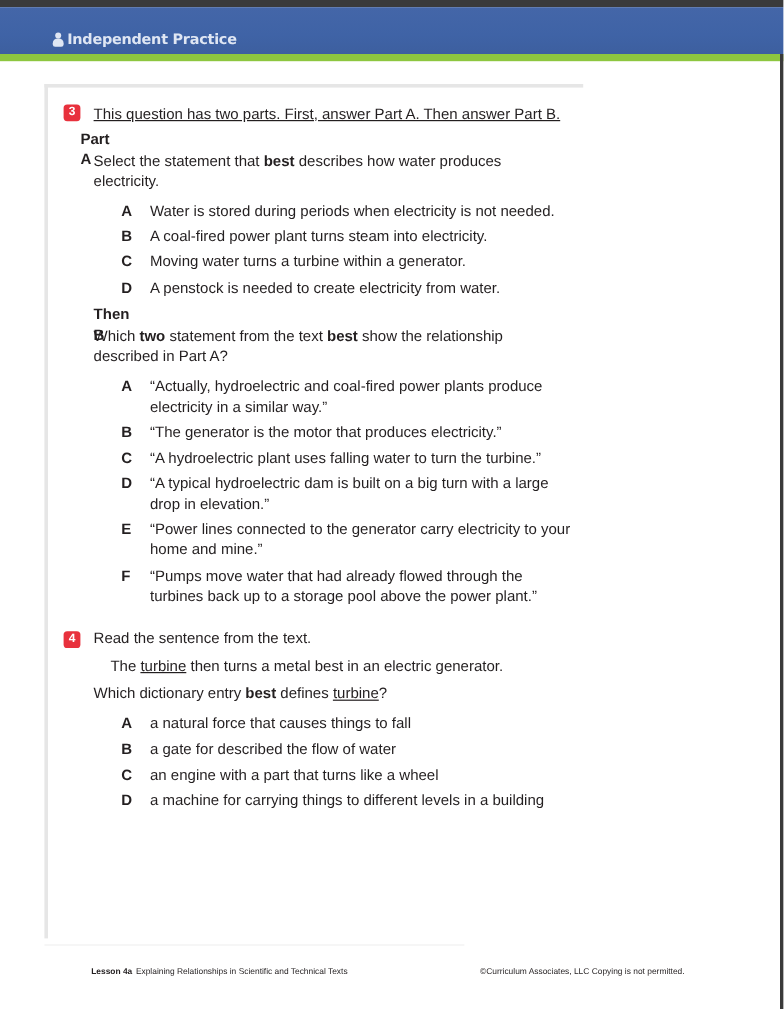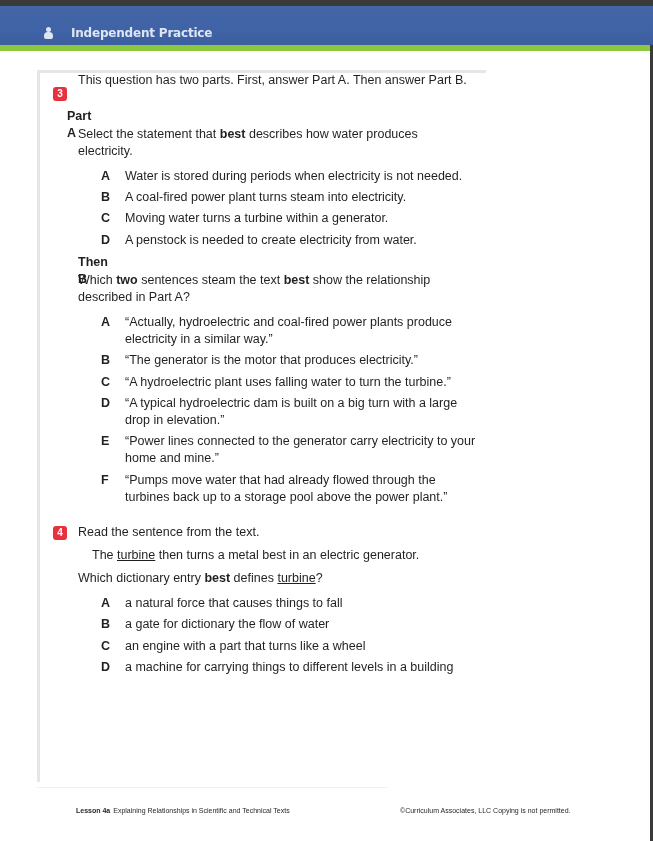--- a/index.html
+++ b/index.html
@@ -10,21 +10,21 @@
     color: #231f20;
   }
   .topbar { position: absolute; left: 0; top: 0; width: 653px; height: 6px; background: #3a3a3a; }
   .banner {
     position: absolute; left: 0; top: 6px; width: 653px; height: 39px;
     background: linear-gradient(180deg, #4466a8 0%, #3f63a6 60%, #3d5f9f 100%);
   }
   .banner-title {
     position: absolute; left: 44px; top: 20px; color: #dfe6f3;
     font-family: "DejaVu Sans", sans-serif; font-weight: bold; font-size: 12px;
-    letter-spacing: -0.2px; display: flex; align-items: center; gap: 18px;
+    letter-spacing: -0.2px; display: flex; align-items: center; gap: 3px;
   }
   .person-icon { width: 9px; height: 12px; position: relative; display: inline-block; }
   .person-icon .head { position: absolute; left: 2px; top: 0; width: 5px; height: 5px; border-radius: 50%; background: #dfe6f3; }
   .person-icon .body { position: absolute; left: 0; top: 5px; width: 9px; height: 7px; border-radius: 4px 4px 2px 2px; background: #dfe6f3; }
   .greenbar { position: absolute; left: 0; top: 45px; width: 653px; height: 6px; background: #8dc63f; }
   .rightedge { position: absolute; right: 0; top: 45px; width: 3px; height: 796px; background: #3a3a3a; }
 
   .frame {
     position: absolute; left: 37px; top: 70px; width: 449px; height: 712px;
     border-top: 3px solid #e6e6e6; border-left: 3px solid #e6e6e6;
@@ -65,21 +65,21 @@
   </div>
 </div>
 <div class="greenbar"></div>
 <div class="rightedge"></div>
 
 <div class="frame"></div>
 <div class="frame-bottom"></div>
 
 <div class="q">
   <div class="qnum" style="left:53px;top:87px;">3</div>
-  <div class="stem" style="left:78px;top:72px;">This question has two parts. First, answer Part A. Then answer Part B.</div>
+  <div class="stem" style="left:78px;top:87px;text-decoration:underline;">This question has two parts. First, answer Part A. Then answer Part B.</div>
 
   <div class="part-h" style="left:67px;top:108px;">Part A</div>
   <div class="part-text" style="left:78px;top:126px;"><span>Select the statement that </span><b>best</b><span> describes how water produces electricity.</span></div>
 
   <div class="opt" style="left:101px;top:168px;">
       <span class="letter">A</span>
       <span class="txt">Water is stored during periods when electricity is not needed.</span>
     </div>
   <div class="opt" style="left:101px;top:189px;">
       <span class="letter">B</span>
@@ -88,21 +88,21 @@
   <div class="opt" style="left:101px;top:210px;">
       <span class="letter">C</span>
       <span class="txt">Moving water turns a turbine within a generator.</span>
     </div>
   <div class="opt" style="left:101px;top:232px;">
       <span class="letter">D</span>
       <span class="txt">A penstock is needed to create electricity from water.</span>
     </div>
 
   <div class="part-h" style="left:78px;top:254px;">Then B</div>
-  <div class="part-text" style="left:78px;top:272px;width:365px;"><span>Which </span><b>two</b><span> sentences steam the text </span><b>best</b><span> show the relationship described in Part A?</span></div>
+  <div class="part-text" style="left:78px;top:272px;width:365px;"><span>Which </span><b>two</b><span> statement from the text </span><b>best</b><span> show the relationship described in Part A?</span></div>
 
   <div class="opt" style="left:101px;top:314px;">
       <span class="letter">A</span>
       <span class="txt" style="width:350px;">“Actually, hydroelectric and coal-fired power plants produce electricity in a similar way.”</span>
     </div>
   <div class="opt" style="left:101px;top:352px;">
       <span class="letter">B</span>
       <span class="txt">“The generator is the motor that produces electricity.”</span>
     </div>
   <div class="opt" style="left:101px;top:374px;">
@@ -128,21 +128,21 @@
   <div class="stem" style="left:78px;top:524px;">Read the sentence from the text.</div>
   <div class="stem" style="left:92px;top:547px;"><span>The </span><u>turbine</u><span> then turns a metal best in an electric generator.</span></div>
   <div class="stem" style="left:78px;top:570px;text-align:center;"><span>Which dictionary entry </span><b>best</b><span> defines </span><u>turbine</u><span>?</span></div>
 
   <div class="opt" style="left:101px;top:595px;">
       <span class="letter">A</span>
       <span class="txt">a natural force that causes things to fall</span>
     </div>
   <div class="opt" style="left:101px;top:616px;">
       <span class="letter">B</span>
-      <span class="txt">a gate for dictionary the flow of water</span>
+      <span class="txt">a gate for described the flow of water</span>
     </div>
   <div class="opt" style="left:101px;top:638px;">
       <span class="letter">C</span>
       <span class="txt">an engine with a part that turns like a wheel</span>
     </div>
   <div class="opt" style="left:101px;top:659px;">
       <span class="letter">D</span>
       <span class="txt">a machine for carrying things to different levels in a building</span>
     </div>
 </div>

